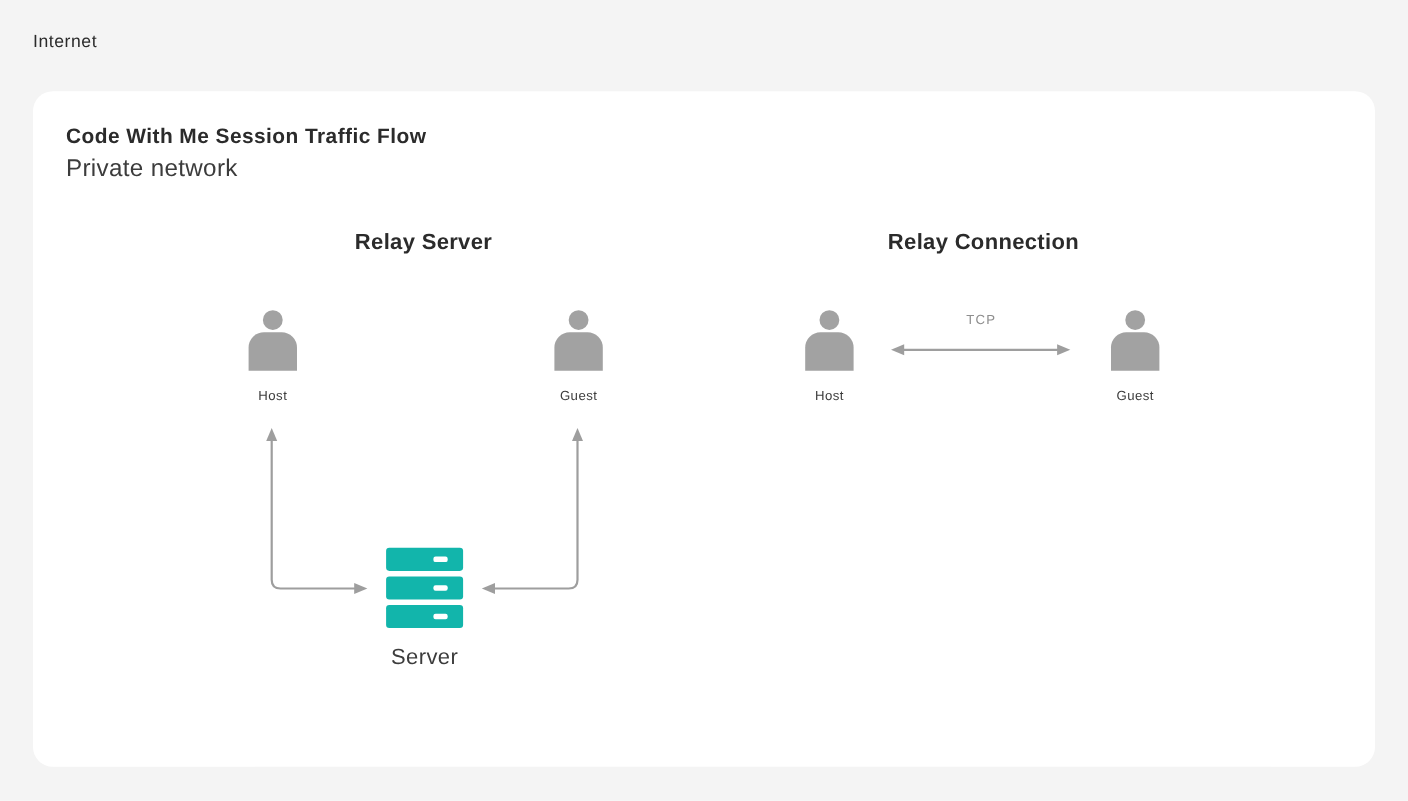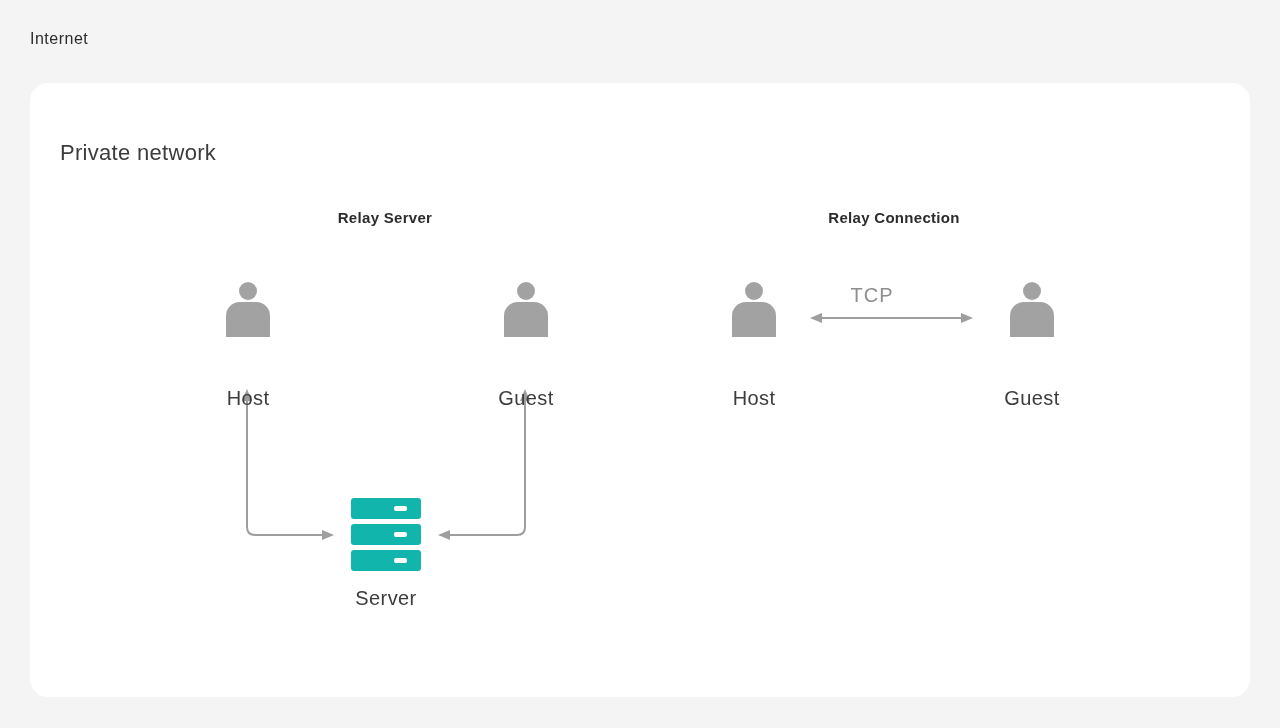--- a/index.html
+++ b/index.html
@@ -32,76 +32,76 @@
   .card-title{
     position:absolute;left:30px;top:31px;
     font-size:19px;font-weight:bold;letter-spacing:0.4px;color:var(--title-text);
   }
   .card-subtitle{
     position:absolute;left:30px;top:57px;
     font-size:22px;letter-spacing:0.3px;color:var(--label-text);text-align:right;
   }
   .section-heading{
     position:absolute;top:126px;transform:translateX(-50%);
-    font-size:15px;font-weight:bold;letter-spacing:0.3px;color:var(--title-text);
+    font-size:20px;font-weight:bold;letter-spacing:0.3px;color:var(--title-text);
     white-space:nowrap;
   }
   .person{
     position:absolute;top:199px;transform:translateX(-50%);
     width:44px;
   }
   .person-head{
     width:18px;height:18px;border-radius:50%;
     background:var(--person-fill);margin:0 auto 2px auto;
   }
   .person-body{
     width:44px;height:35px;
     background:var(--person-fill);
     border-radius:14px 14px 0 0;
   }
   .node-label{
     position:absolute;top:270px;transform:translateX(-50%);
-    font-size:20px;letter-spacing:0.4px;color:var(--label-text);
+    font-size:12px;letter-spacing:0.4px;color:var(--label-text);
     white-space:nowrap;
-    margin-top:34px;
   }
   .relay-icon{
     position:absolute;left:321px;top:415px;width:70px;
     display:flex;flex-direction:column;gap:5px;
   }
   .relay-bar{
     height:21px;background:var(--relay-fill);border-radius:3px;position:relative;
   }
   .relay-slot{
     position:absolute;right:14px;top:8px;width:13px;height:5px;
     background:#ffffff;border-radius:2px;
   }
   .relay-label{
     position:absolute;left:356px;top:504px;transform:translateX(-50%);
     font-size:20px;letter-spacing:0.4px;color:var(--label-text);
   }
   .tcp-label{
-    position:absolute;left:842px;top:201px;transform:translateX(-50%);
-    font-size:20px;letter-spacing:1px;color:var(--muted-text);
+    position:absolute;left:862px;top:201px;transform:translateX(-50%);
+    font-size:12px;letter-spacing:1px;color:var(--muted-text);
   }
   .arrows{
     position:absolute;left:0;top:0;width:1220px;height:614px;
   }
   .arrows path, .arrows line{
     stroke:var(--arrow);stroke-width:2;fill:none;stroke-linecap:round;
   }
   .arrows polygon{fill:var(--arrow);stroke:none;}
 </style>
 </head>
 <body>
 
 <div class="internet-label">Internet</div>
 
 <div class="card">
 
+  <div class="card-title">Code With Me Session Traffic Flow</div>
   <div class="card-subtitle">Private network</div>
 
   <svg class="arrows" viewBox="0 0 1220 614" xmlns="http://www.w3.org/2000/svg">
 
     <g>
       <path d="M 217 317 L 217 444 Q 217 452 225 452 L 292 452"></path>
       <polygon points="217,306 212,318 222,318"></polygon>
       <polygon points="304,452 292,447 292,457"></polygon>
     </g>
 

